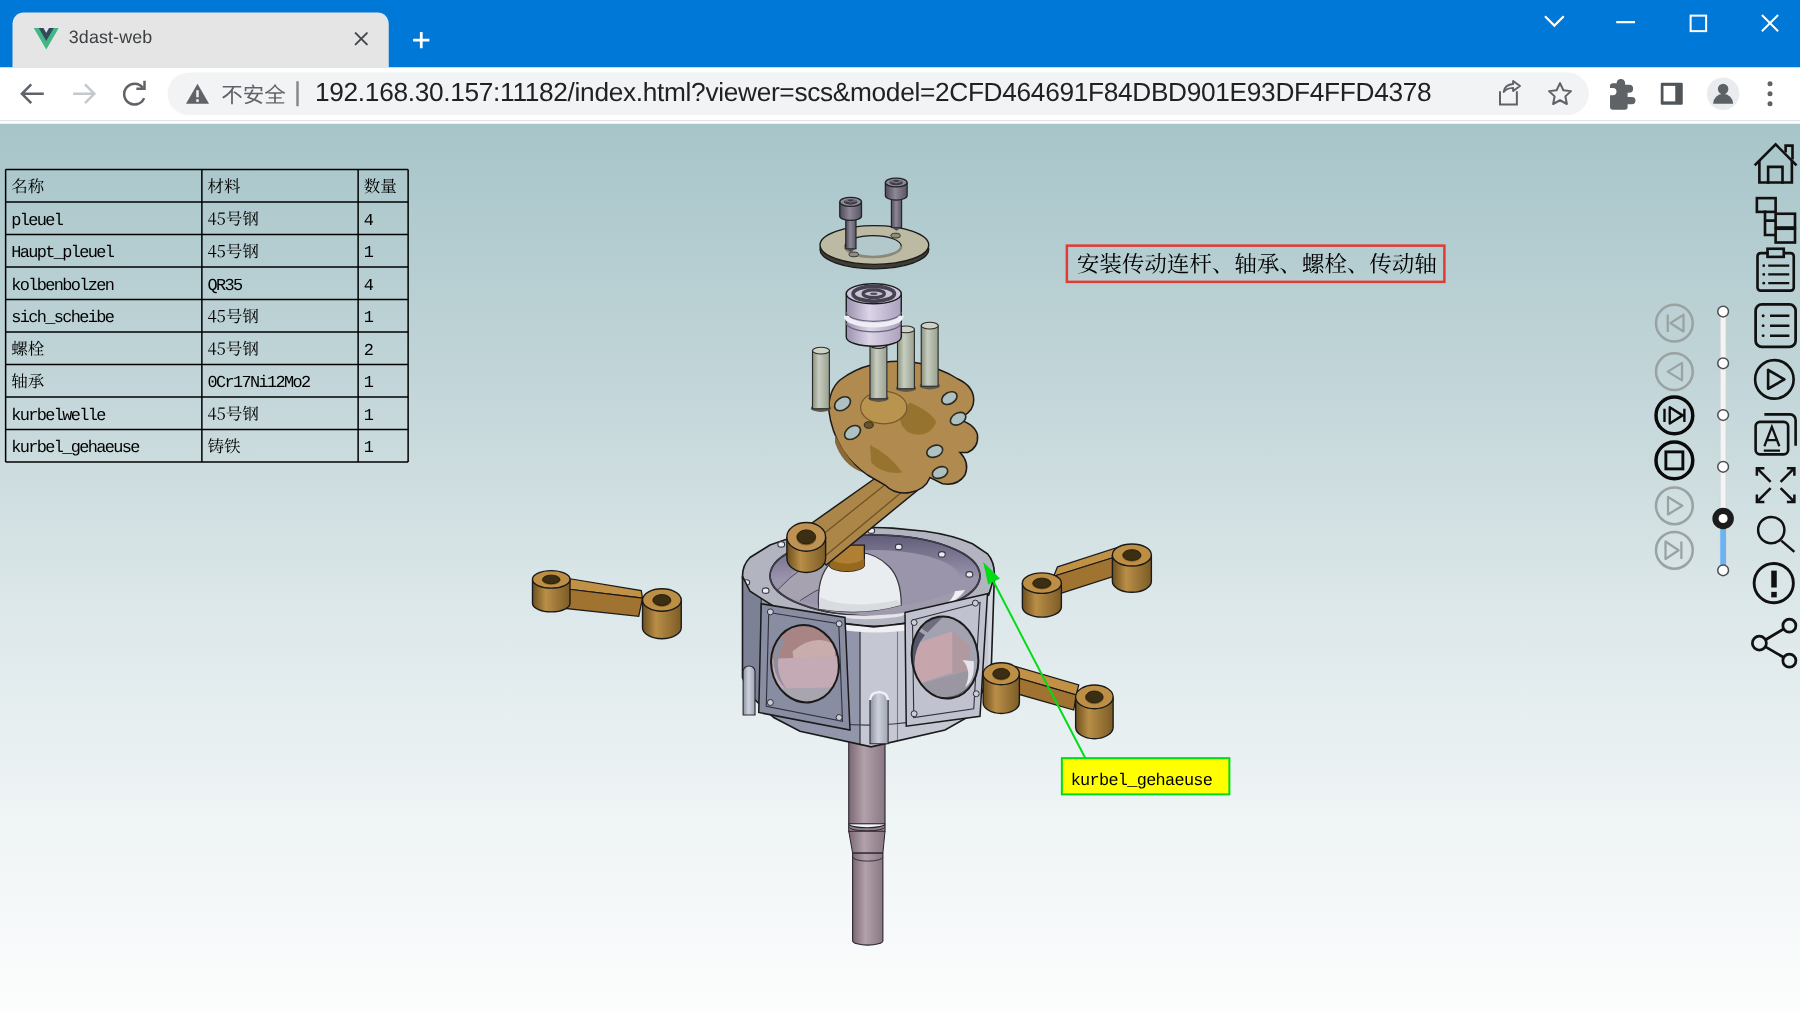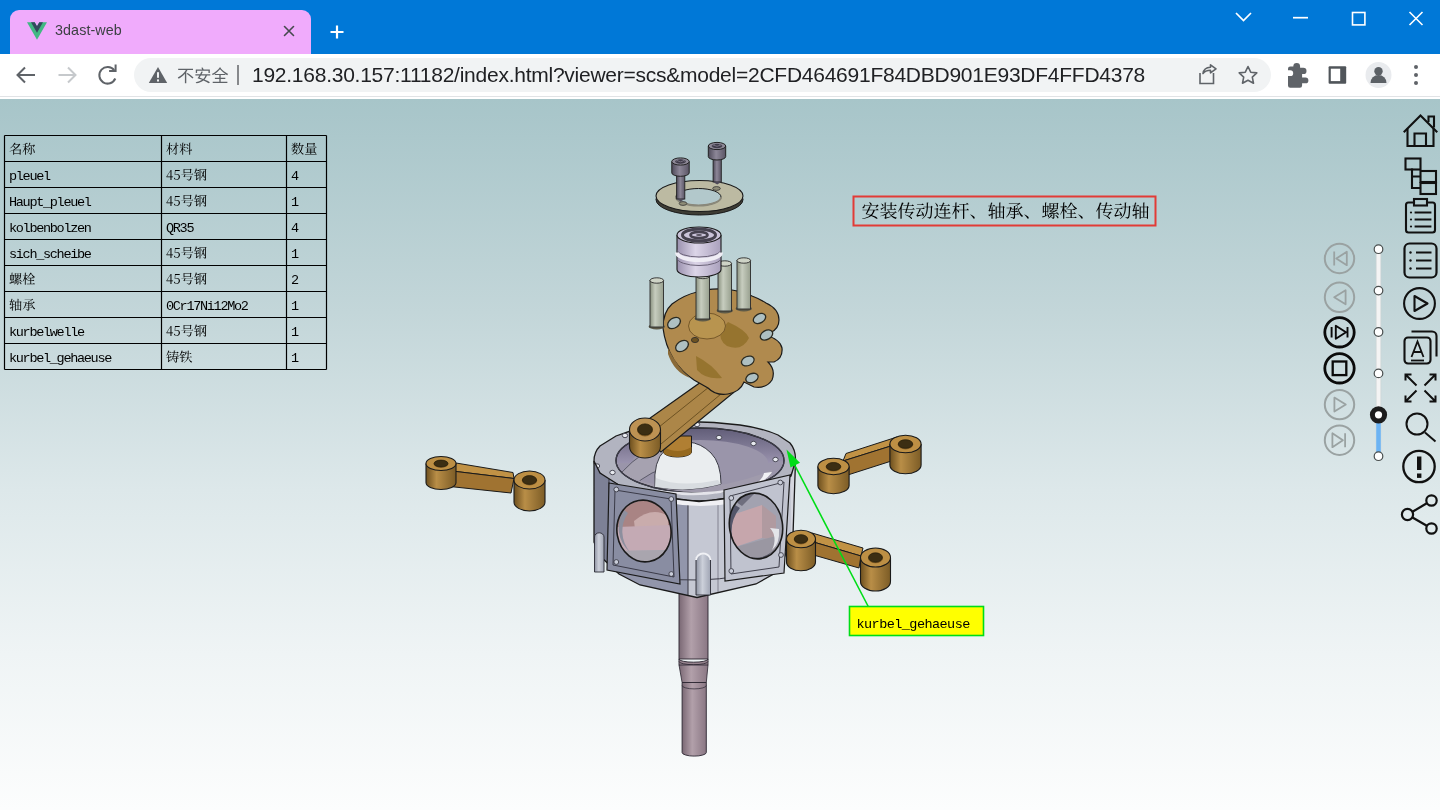--- a/index.html
+++ b/index.html
@@ -1,17 +1,17 @@
 <!DOCTYPE html>
 <html><head><meta charset="utf-8"><style>
 
 html,body{margin:0;padding:0;width:1440px;height:810px;overflow:hidden;font-family:"Liberation Sans",sans-serif;}
 #root{position:relative;width:1440px;height:810px;background:#fff;}
 #titlebar{position:absolute;left:0;top:0;width:1440px;height:54px;background:#0078d7;}
-#tab{position:absolute;left:10px;top:10px;width:301px;height:44px;background:#f0abfc;border-radius:9px 9px 0 0;}
+#tab{position:absolute;left:10px;top:10px;width:301px;height:44px;background:#e5e5e5;border-radius:9px 9px 0 0;}
 #vuelogo{position:absolute;left:17px;top:12px;}
 #tabtitle{position:absolute;left:45px;top:12px;font-size:14.3px;color:#3c4043;letter-spacing:0.1px;}
 #tabclose{position:absolute;left:273px;top:15px;}
 #newtab{position:absolute;left:329px;top:24px;}
 #winctl{position:absolute;right:0;top:0;}
 #toolbar{position:absolute;left:0;top:54px;width:1440px;height:43px;background:#fff;border-bottom:1px solid #e1e3e6;box-sizing:border-box;}
 #navicons{position:absolute;left:0;top:0;}
 #omnibox{position:absolute;left:134px;top:4px;width:1137px;height:34px;background:#f1f3f4;border-radius:17px;}
 #warnicon{position:absolute;left:14px;top:8px;}
 #busafe{position:absolute;left:42px;top:5px;}

